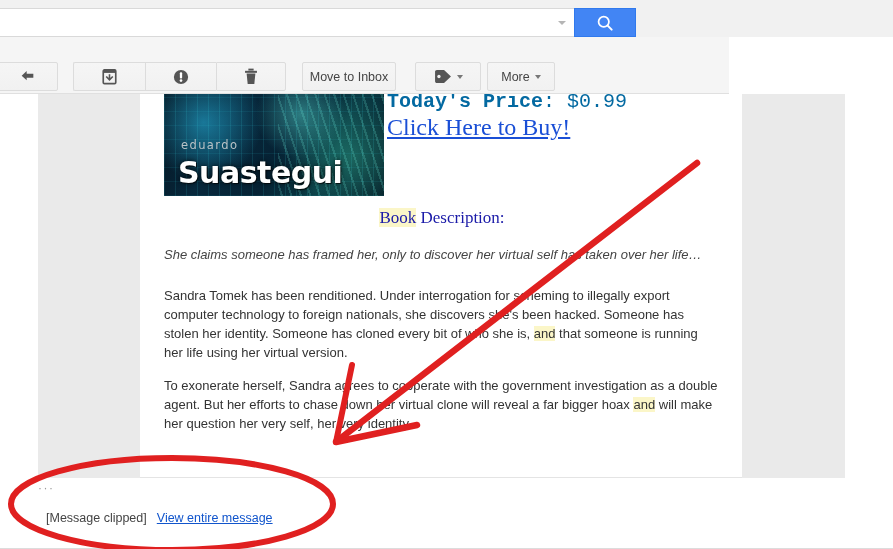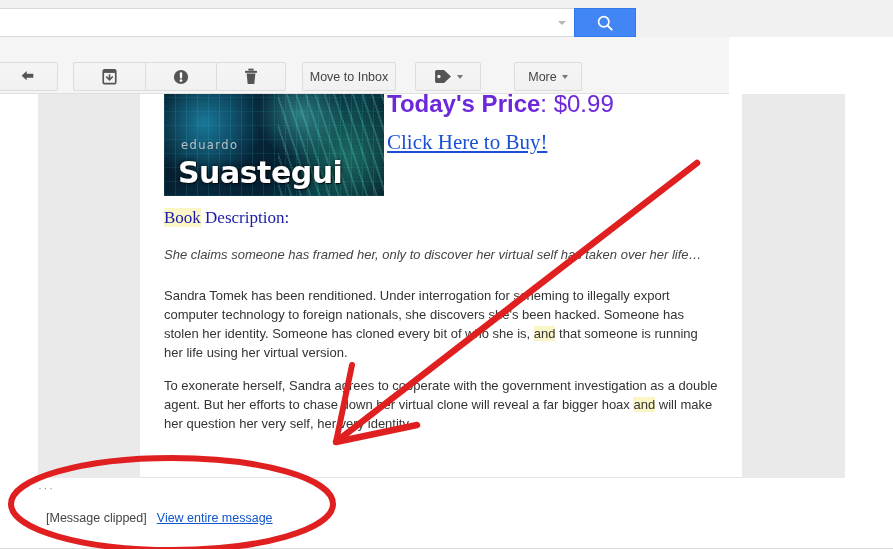--- a/index.html
+++ b/index.html
@@ -97,21 +97,21 @@
     font-size: 12.5px;
     font-family: "Liberation Sans", sans-serif;
     user-select: none;
   }
   .tb-back  { left: -4px;  width: 62px; }
   .tb-arch  { left: 73px;  width: 72px; border-right: none; border-radius: 2px 0 0 2px; }
   .tb-spam  { left: 145px; width: 71px; border-right: none; border-radius: 0; }
   .tb-trash { left: 216px; width: 70px; border-radius: 0 2px 2px 0; }
   .tb-move  { left: 302px; width: 94px; }
   .tb-label { left: 415px; width: 66px; }
-  .tb-more  { left: 514px; width: 68px; }
+  .tb-more  { left: 487px; width: 68px; }
 
   .tb-caret {
     width: 0; height: 0;
     margin-left: 5px;
     border-left: 3.5px solid transparent;
     border-right: 3.5px solid transparent;
     border-top: 4px solid #777;
   }
 
   
@@ -193,49 +193,50 @@
     font-weight: bold;
     letter-spacing: -0.5px;
     color: #ffffff;
     text-shadow: 0 0 5px rgba(0,0,0,0.85), 1px 1px 0 rgba(0,0,0,0.6);
     z-index: 3;
   }
 
   .price-line {
     position: absolute;
     left: 223px; top: -4px;
-    font-family: Liberation Sans, sans-serif;
-    font-size: 24px;
-    color: #6d28d9;
+    font-family: Liberation Mono, monospace;
+    font-size: 20px;
+    color: #0369a1;
     white-space: nowrap;
   }
   .price-line b { font-weight: bold; }
   .buy-link {
     position: absolute;
-    left: 223px; top: 36px;
+    left: 223px; top: 20px;
     font-family: "Liberation Serif", serif;
-    font-size: 21px;
+    font-size: 24px;
     color: #1a4fd6;
     text-decoration: underline;
     cursor: pointer;
     white-space: nowrap;
   }
 
   
   .text-block {
     position: absolute;
     left: 24px; top: 115px;
     width: 556px;
   }
   .desc-title {
     font-family: "Liberation Serif", serif;
     font-size: 17px;
     color: #1a1aa8;
     margin: 0 0 19px 0;
     line-height: 1.1;
+    text-align: center;
   }
   .hl { background: #fbf6c8; }
   .tagline {
     font-family: "Liberation Sans", sans-serif;
     font-style: italic;
     font-size: 13px;
     color: #444444;
     margin: 0 0 22px 0;
     line-height: 1.3;
     white-space: nowrap;

